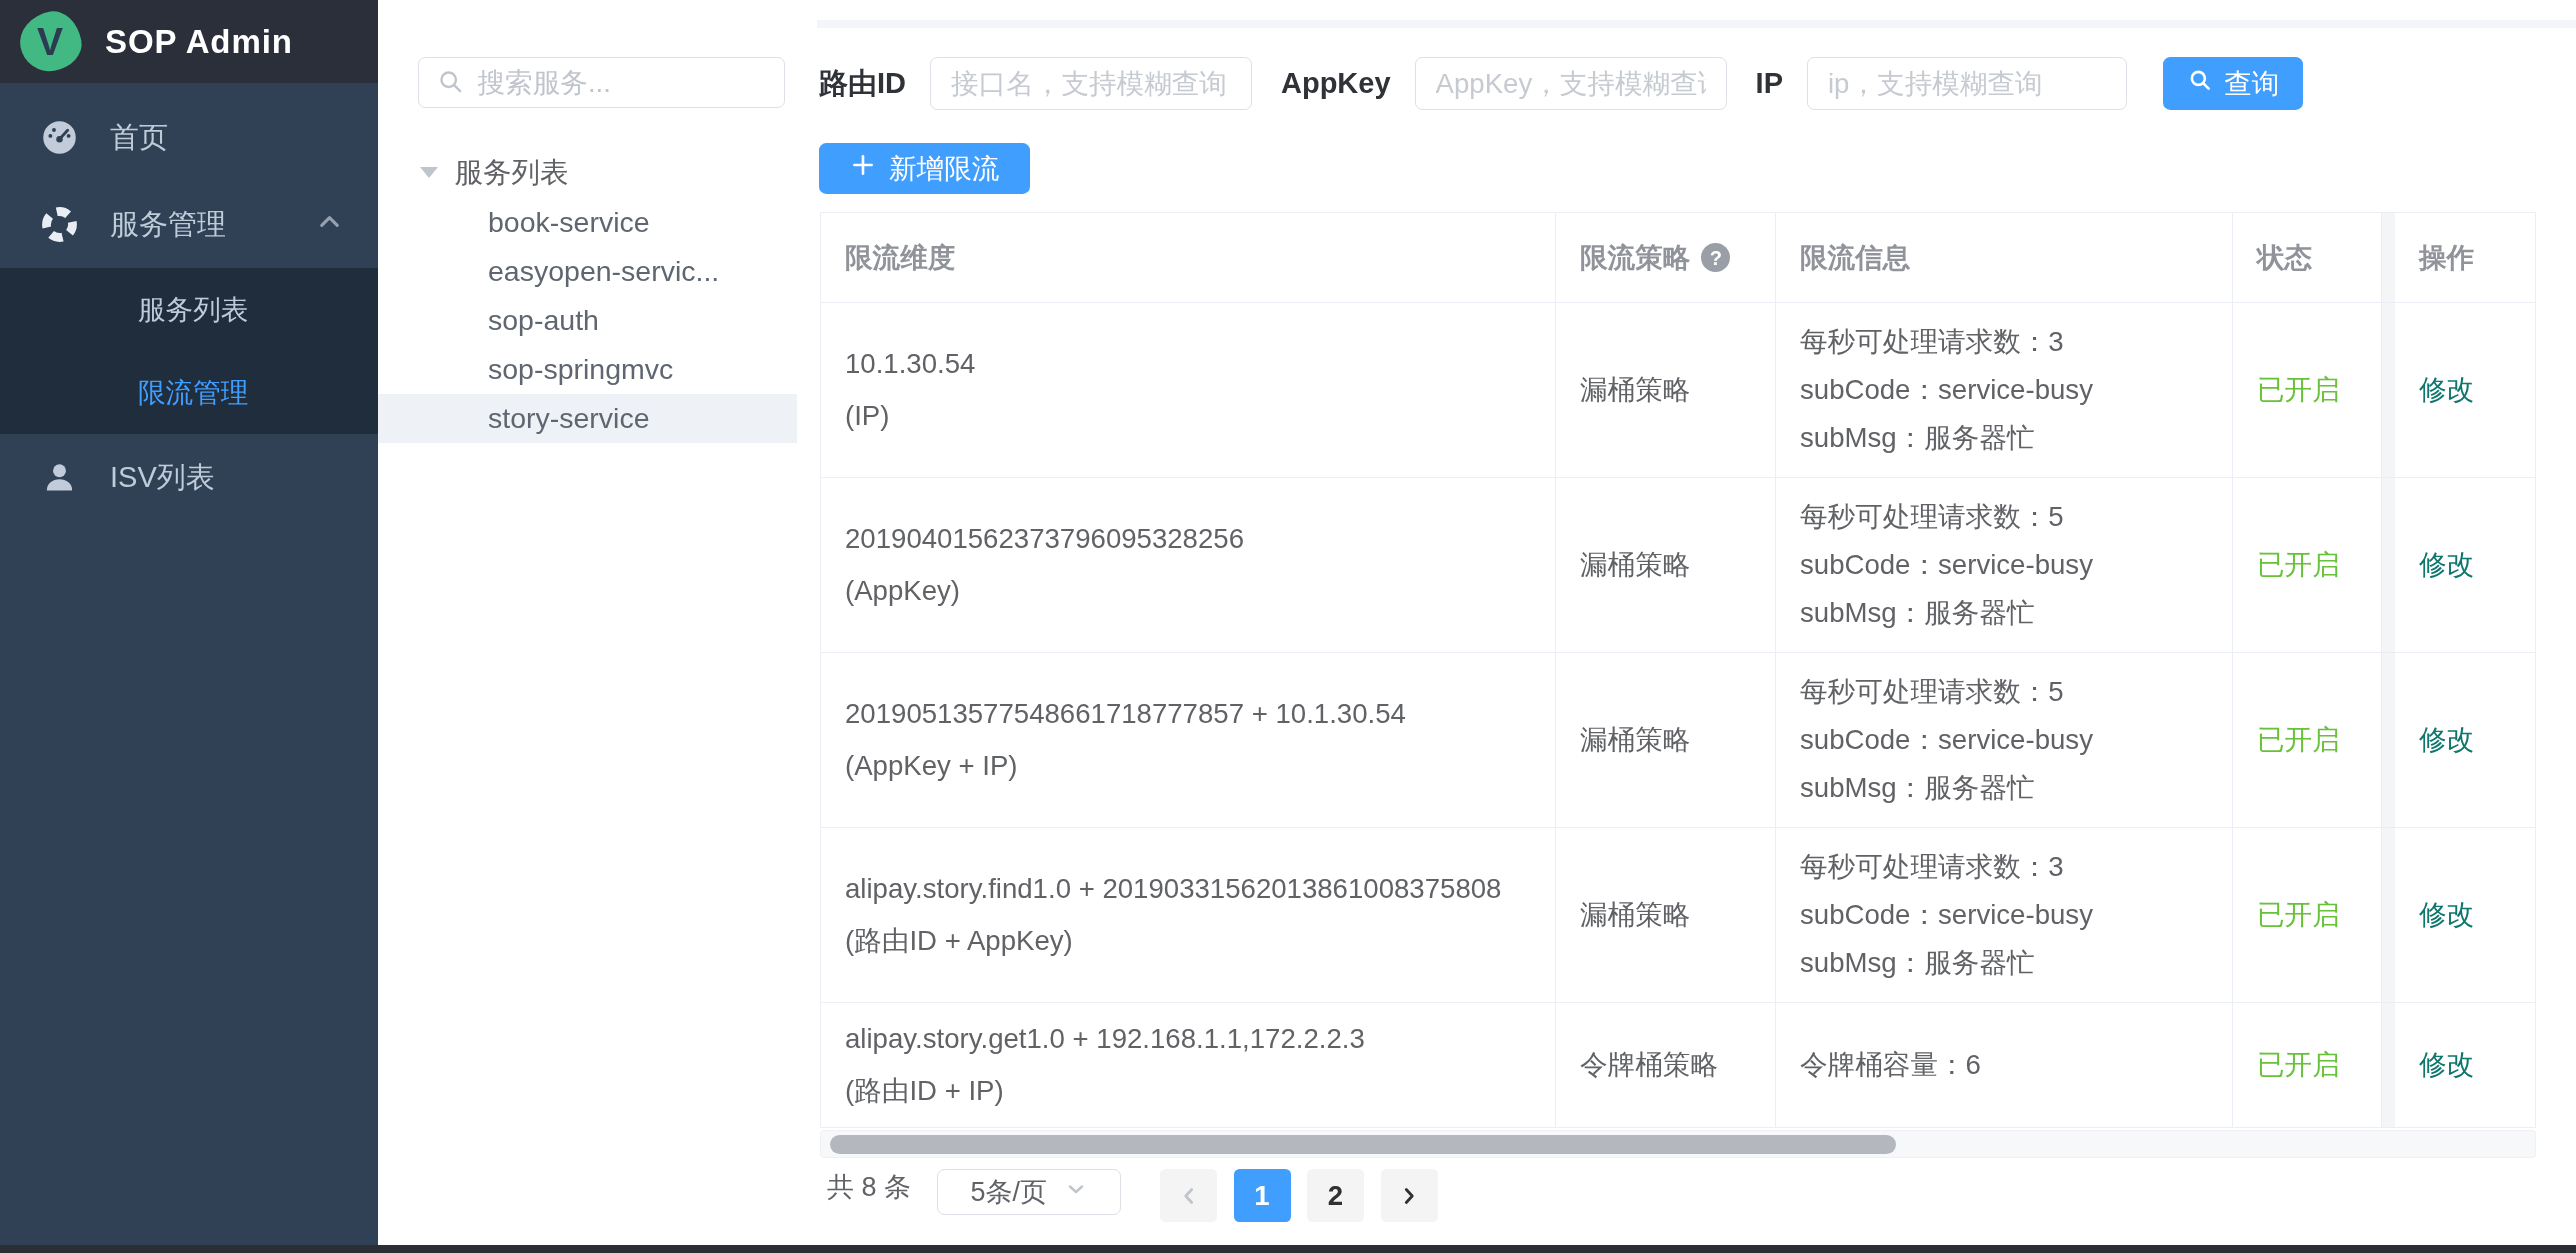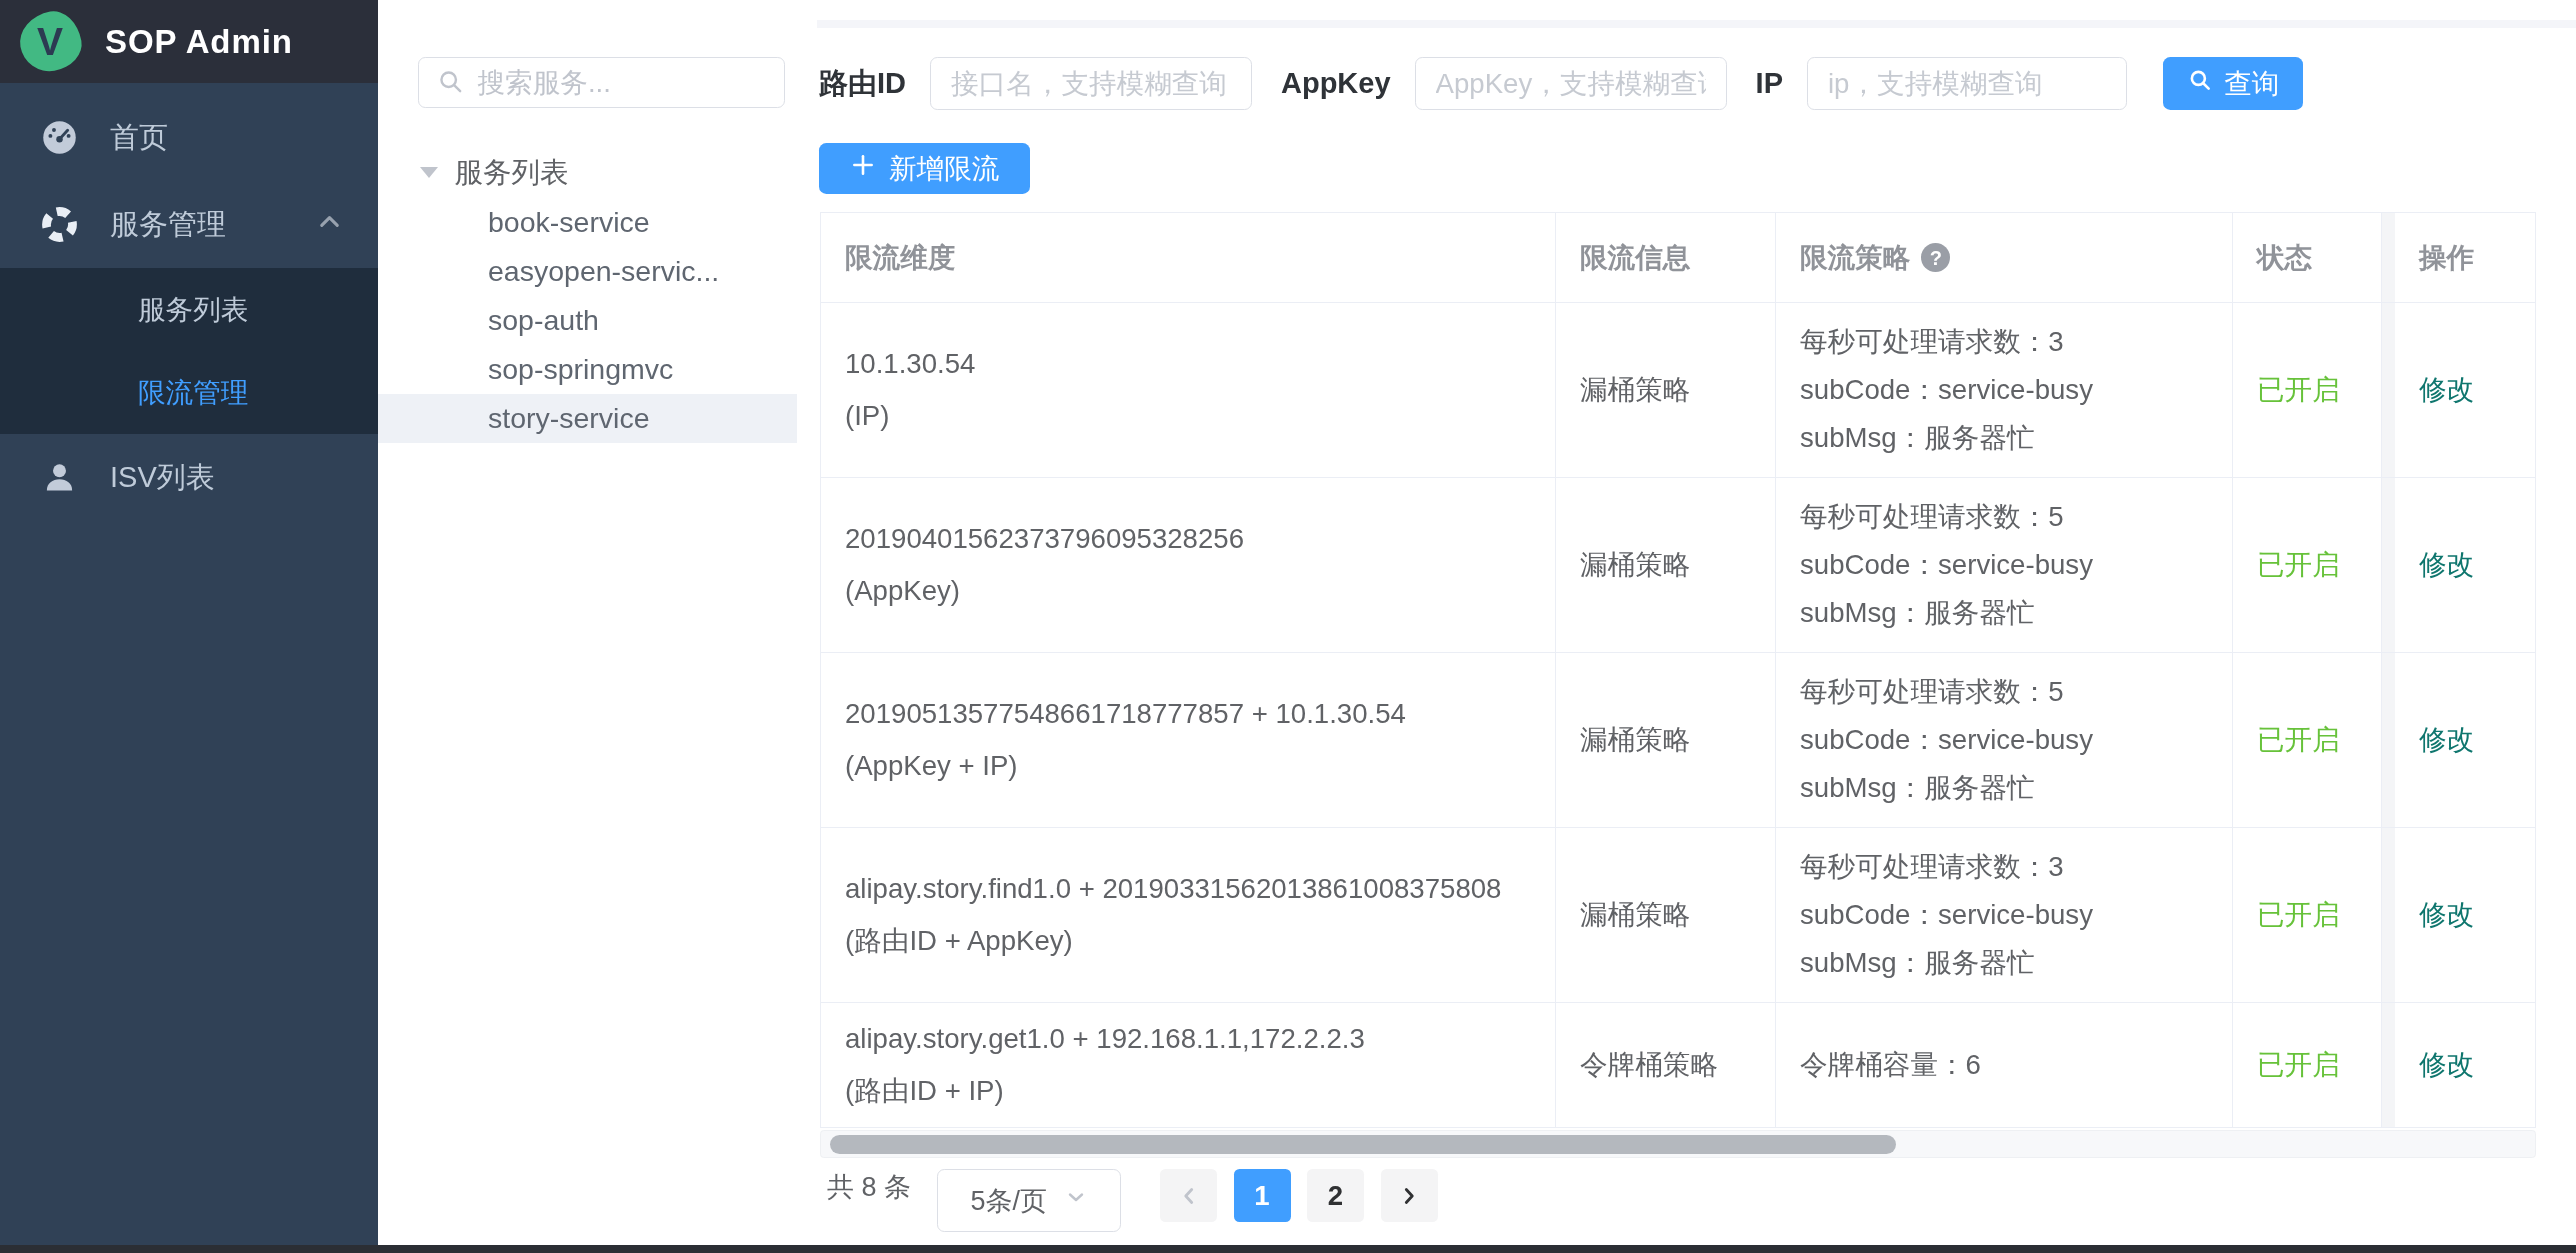--- a/index.html
+++ b/index.html
@@ -58,21 +58,21 @@
   .action { color:#0f766e; cursor:pointer; }
   .qmark { width:29px; height:29px; border-radius:50%; background:#9a9ea6; color:#fff; font-size:20px; font-weight:700; display:flex; align-items:center; justify-content:center; flex:none; }
 
   
   .hscroll { position:absolute; left:820px; top:1130px; width:1716px; height:27.6px; background:#f7f8fa; border:0.9px solid #eef0f3; border-radius:3.7px; z-index:2; }
   .hthumb { position:absolute; left:9.2px; top:3.7px; width:1066px; height:19.3px; background:#b4b8be; border-radius:10px; cursor:grab; }
 
   
   .pagination { position:absolute; left:827px; top:1169px; height:53px; display:flex; z-index:2; }
   .pg-total { font-size:27px; color:#606266; margin-right:26px; white-space:nowrap; }
-  .pg-select { width:184px; height:63px; border:1.8px solid #dcdfe6; border-radius:7.3px; display:flex; align-items:center; justify-content:center; gap:16.5px; color:#606266; font-size:27px; margin-right:39px; cursor:pointer; background:#fff; }
+  .pg-select { width:184px; height:46px; border:1.8px solid #dcdfe6; border-radius:7.3px; display:flex; align-items:center; justify-content:center; gap:16.5px; color:#606266; font-size:27px; margin-right:39px; cursor:pointer; background:#fff; }
   .pg-btn { width:57px; height:53px; border-radius:5.5px; background:#f4f4f5; display:flex; align-items:center; justify-content:center; font-size:27.6px; font-weight:700; color:#303133; margin-right:16.5px; cursor:pointer; }
   .pg-btn.current { background:#409eff; color:#fff; }
 
   .bottom-strip { position:absolute; left:0; right:0; bottom:0; height:8.3px; background:#2b2e34; z-index:9; }
 </style>
 </head>
 <body>
 
 <div class="sidebar">
   <div class="logo-bar">
@@ -193,25 +193,25 @@
         <line x1="12" y1="4" x2="12" y2="20"></line>
         <line x1="4" y1="12" x2="20" y2="12"></line>
       </svg>
   </span>
   <span>新增限流</span>
 </button>
 
 <div class="table">
   <div class="tr thead">
     <div class="cell">限流维度</div>
-    <div class="cell">限流信息</div>
     <div class="cell">
       <span>限流策略</span>
       <span class="qmark">?</span>
     </div>
+    <div class="cell">限流信息</div>
     <div class="cell">状态</div>
     <div class="gapcell"></div>
     <div class="cell">操作</div>
   </div>
 
   <div class="tr">
     <div class="cell row-h">
       <span>10.1.30.54</span>
       <span class="dim2">(IP)</span>
     </div>

